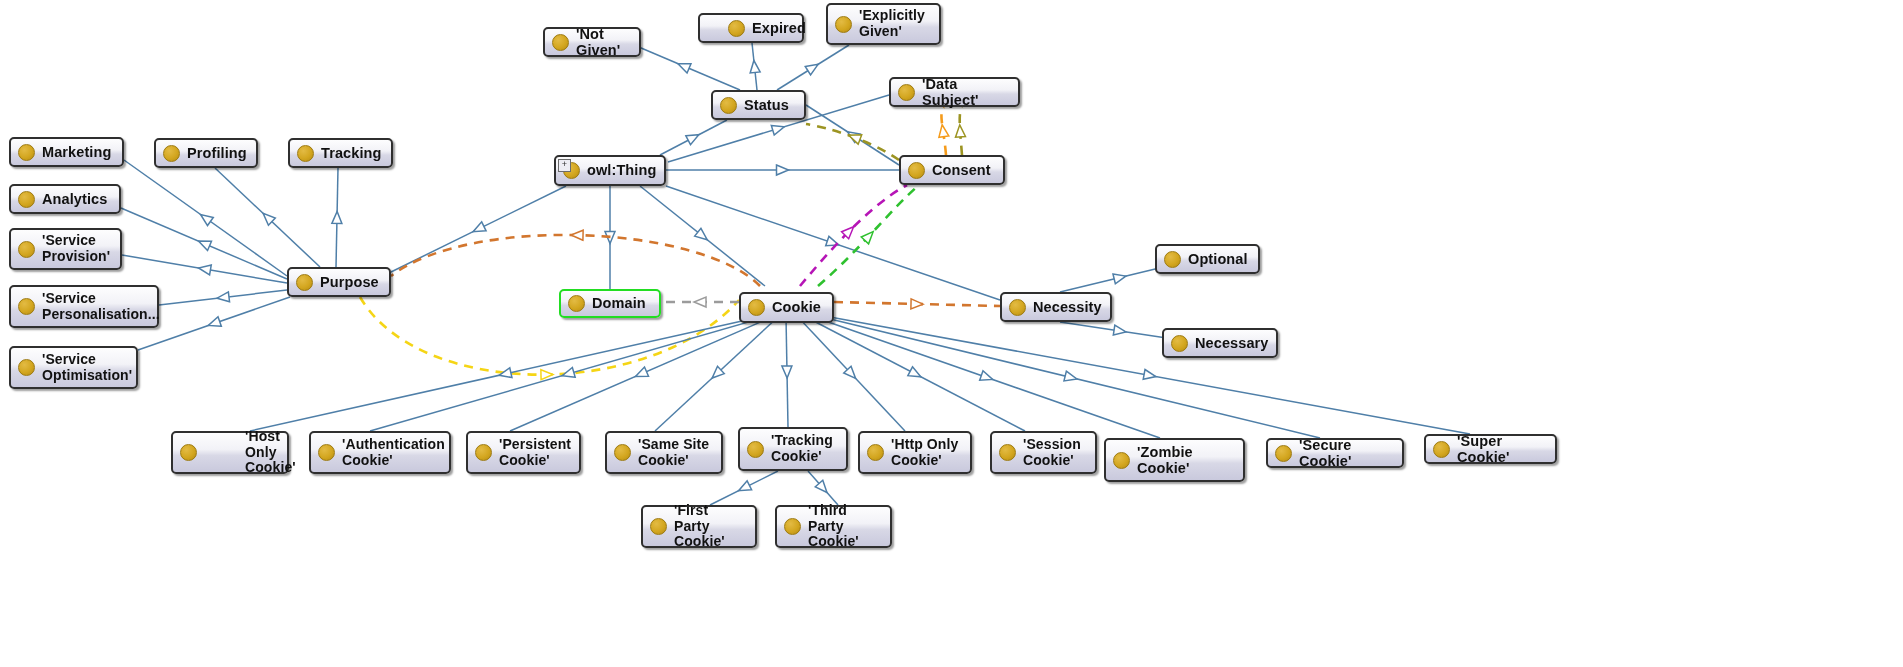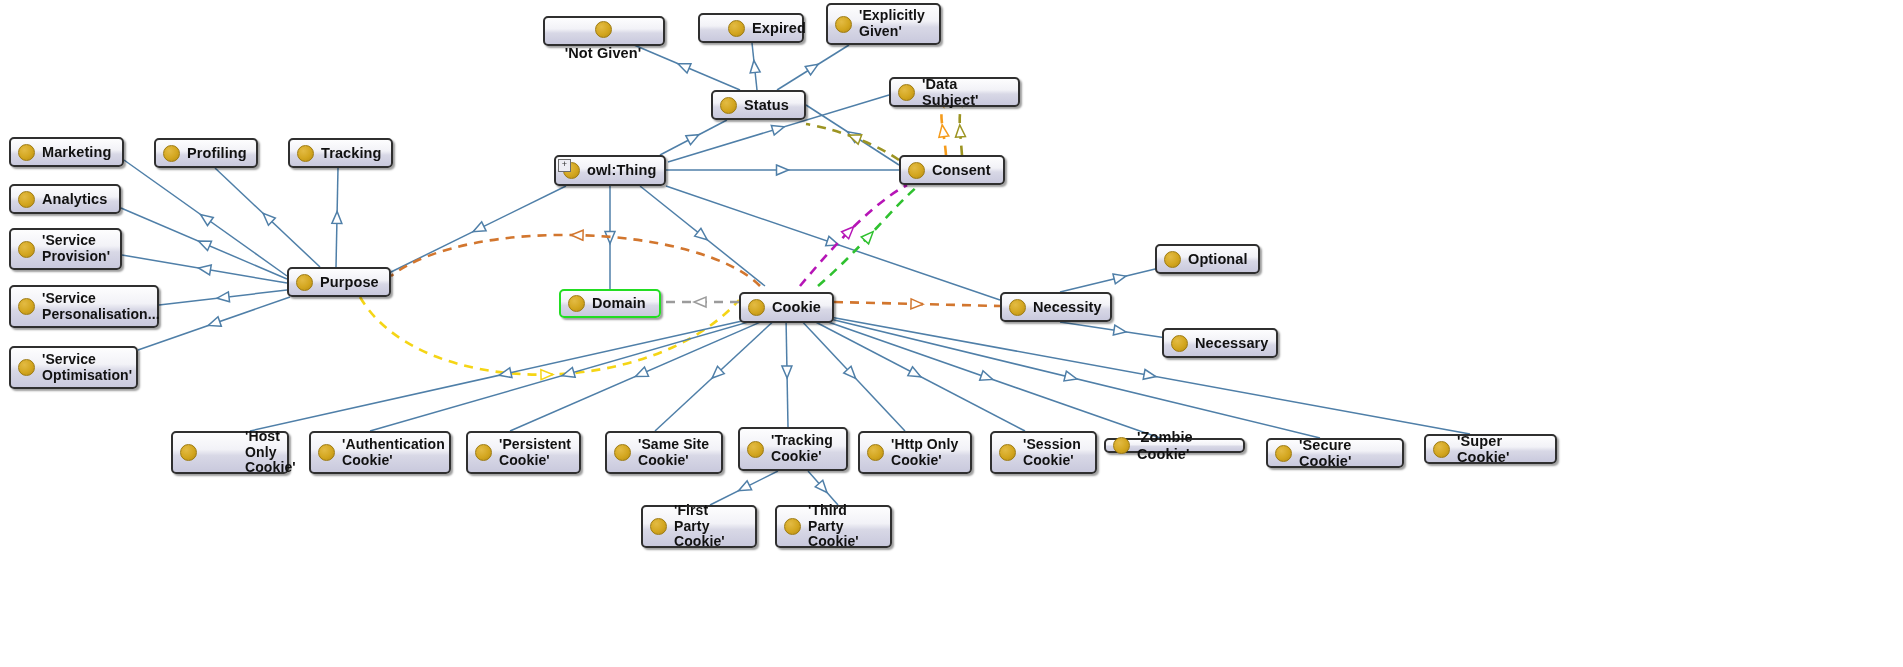--- a/index.html
+++ b/index.html
@@ -187,21 +187,21 @@
       <path d="M 822 317 L 1320 438" fill="none" stroke="#4f7fa8" stroke-width="1.5" marker-mid="url(#arw-subclass)"></path>
       <path d="M -6 -5 L 6 0 L -6 5 z" fill="#ffffff" stroke="#4f7fa8" stroke-width="1.5" transform="translate(1071,377.5) rotate(13.656268960591685)"></path>
       <path d="M 830 317 L 1470 434" fill="none" stroke="#4f7fa8" stroke-width="1.5" marker-mid="url(#arw-subclass)"></path>
       <path d="M -6 -5 L 6 0 L -6 5 z" fill="#ffffff" stroke="#4f7fa8" stroke-width="1.5" transform="translate(1150,375.5) rotate(10.3599356151215)"></path>
       <path d="M 778 471 L 710 505" fill="none" stroke="#4f7fa8" stroke-width="1.5" marker-mid="url(#arw-subclass)"></path>
       <path d="M -6 -5 L 6 0 L -6 5 z" fill="#ffffff" stroke="#4f7fa8" stroke-width="1.5" transform="translate(744,488) rotate(153.43494882292202)"></path>
       <path d="M 808 471 L 838 505" fill="none" stroke="#4f7fa8" stroke-width="1.5" marker-mid="url(#arw-subclass)"></path>
       <path d="M -6 -5 L 6 0 L -6 5 z" fill="#ffffff" stroke="#4f7fa8" stroke-width="1.5" transform="translate(823,488) rotate(48.57643078024608)"></path>
     </svg>
   <div id="node-layer">
-      <div class="node" style="left: 543px; top: 16px; width: 122px; height: 30px; flex-direction: column;">
+      <div class="node" style="left: 543px; top: 27px; width: 98px; height: 30px;">
         <span class="node-dot"></span>
         <span class="node-label">'Not Given'</span>
       </div>
       <div class="node" style="left: 698px; top: 13px; width: 106px; height: 30px; padding-left: 28px;">
         <span class="node-dot"></span>
         <span class="node-label">Expired</span>
       </div>
       <div class="node twoline" style="left: 826px; top: 3px; width: 115px; height: 42px;">
         <span class="node-dot"></span>
         <span class="node-label">'Explicitly
@@ -307,21 +307,21 @@
       <div class="node twoline" style="left: 858px; top: 431px; width: 114px; height: 43px;">
         <span class="node-dot"></span>
         <span class="node-label">'Http Only
 Cookie'</span>
       </div>
       <div class="node twoline" style="left: 990px; top: 431px; width: 107px; height: 43px;">
         <span class="node-dot"></span>
         <span class="node-label">'Session
 Cookie'</span>
       </div>
-      <div class="node" style="left: 1104px; top: 438px; width: 141px; height: 15px;">
+      <div class="node" style="left: 1104px; top: 438px; width: 141px; height: 44px;">
         <span class="node-dot"></span>
         <span class="node-label">'Zombie Cookie'</span>
       </div>
       <div class="node" style="left: 1266px; top: 438px; width: 138px; height: 30px;">
         <span class="node-dot"></span>
         <span class="node-label">'Secure Cookie'</span>
       </div>
       <div class="node" style="left: 1424px; top: 434px; width: 133px; height: 30px;">
         <span class="node-dot"></span>
         <span class="node-label">'Super Cookie'</span>

